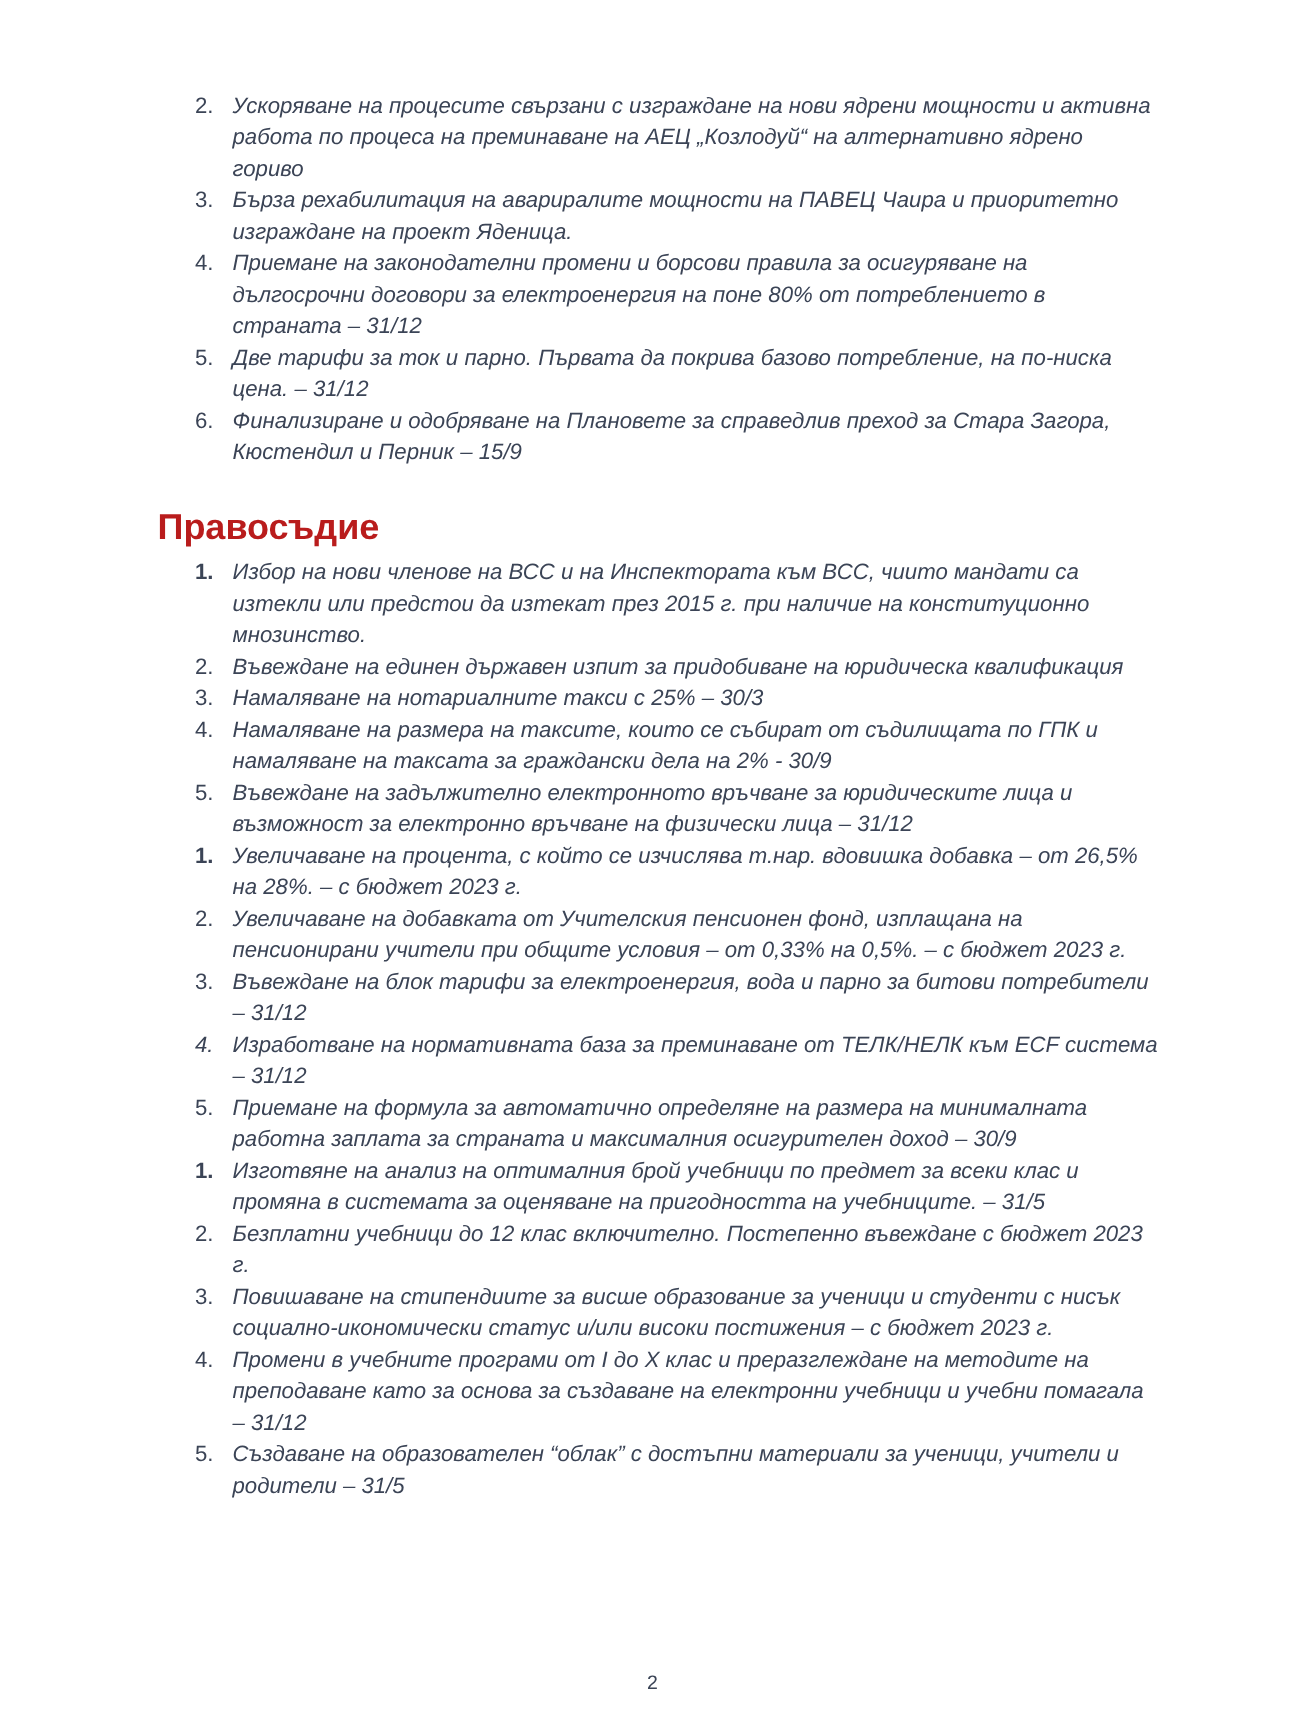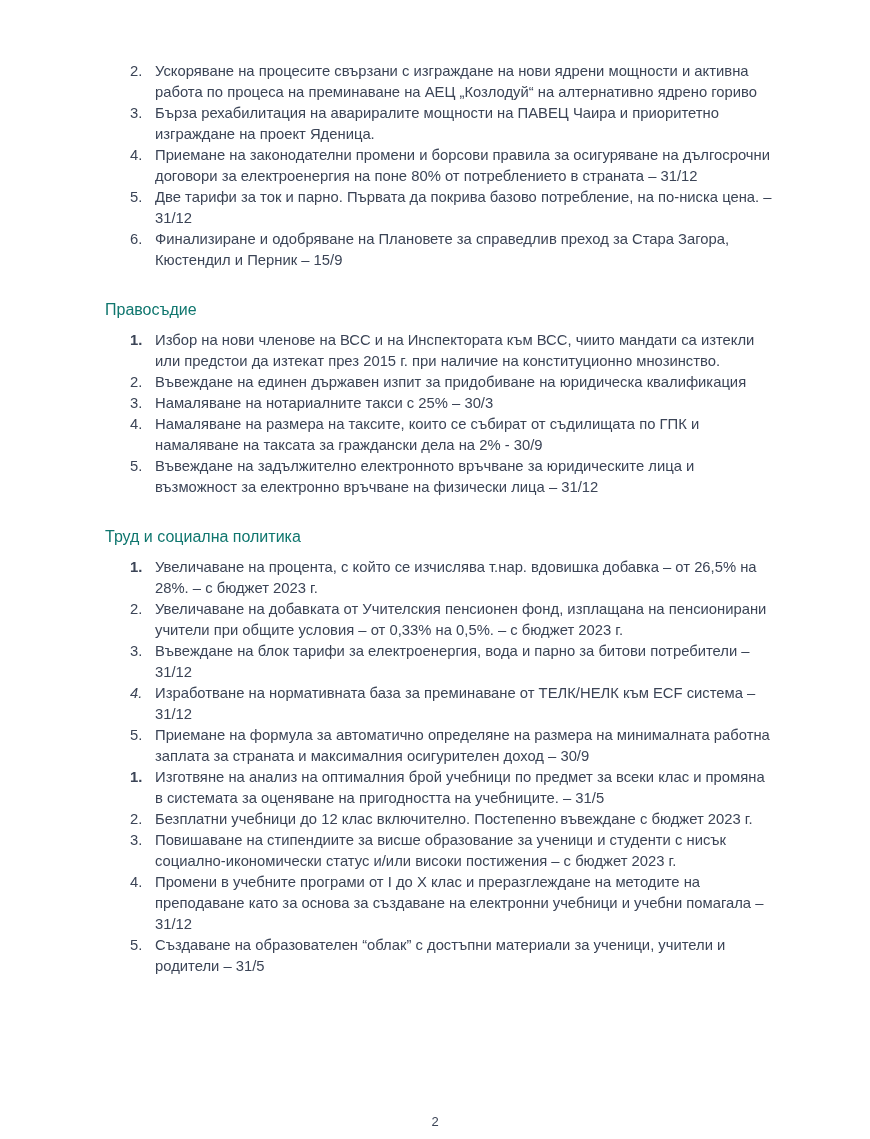--- a/index.html
+++ b/index.html
@@ -20,42 +20,43 @@
     position: absolute;
     top: 61px;
     left: 105px;
     width: 668px;
     color: #3b4456;
     font-size: 14.8px;
     line-height: 21px;
   }
   .section-heading {
     font-family: "Liberation Sans", sans-serif;
-    font-weight: 400;
-    font-size: 16px;
+    font-weight: 700;
+    font-size: 24px;
     line-height: 27px;
-    color: #0f766e;
+    color: #b91c1c;
     margin: 25px 0 7px 0;
   }
   .section:first-child .section-heading { display: none; }
   .numbered-list {
     padding-left: 25px;
   }
   .list-item {
     display: flex;
     align-items: flex-start;
   }
   .list-item .num {
     flex: 0 0 25px;
     width: 25px;
   }
   .list-item .num.bold { font-weight: bold; }
   .list-item .num.italic { font-style: italic; }
   .list-item .txt {
     flex: 1 1 auto;
+    font-style: italic;
   }
   .footer {
     position: absolute;
     left: 0;
     right: 0;
     top: 1114px;
     text-align: center;
     color: #3b4456;
     font-size: 13px;
     line-height: 16px;
@@ -110,21 +111,20 @@
             <span class="num">4.</span>
             <span class="txt">Намаляване на размера на таксите, които се събират от съдилищата по ГПК и намаляване на таксата за граждански дела на 2% - 30/9</span>
           </div>
           <div class="list-item">
             <span class="num">5.</span>
             <span class="txt">Въвеждане на задължително електронното връчване за юридическите лица и възможност за електронно връчване на физически лица – 31/12</span>
           </div>
         </div>
       </div>
       <div class="section">
-        <div class="section-heading">Труд и социална политика</div>
         <div class="numbered-list">
           <div class="list-item">
             <span class="num bold">1.</span>
             <span class="txt">Увеличаване на процента, с който се изчислява т.нар. вдовишка добавка – от 26,5% на 28%. – с бюджет 2023 г.</span>
           </div>
           <div class="list-item">
             <span class="num">2.</span>
             <span class="txt">Увеличаване на добавката от Учителския пенсионен фонд, изплащана на пенсионирани учители при общите условия – от 0,33% на 0,5%. – с бюджет 2023 г.</span>
           </div>
           <div class="list-item">

